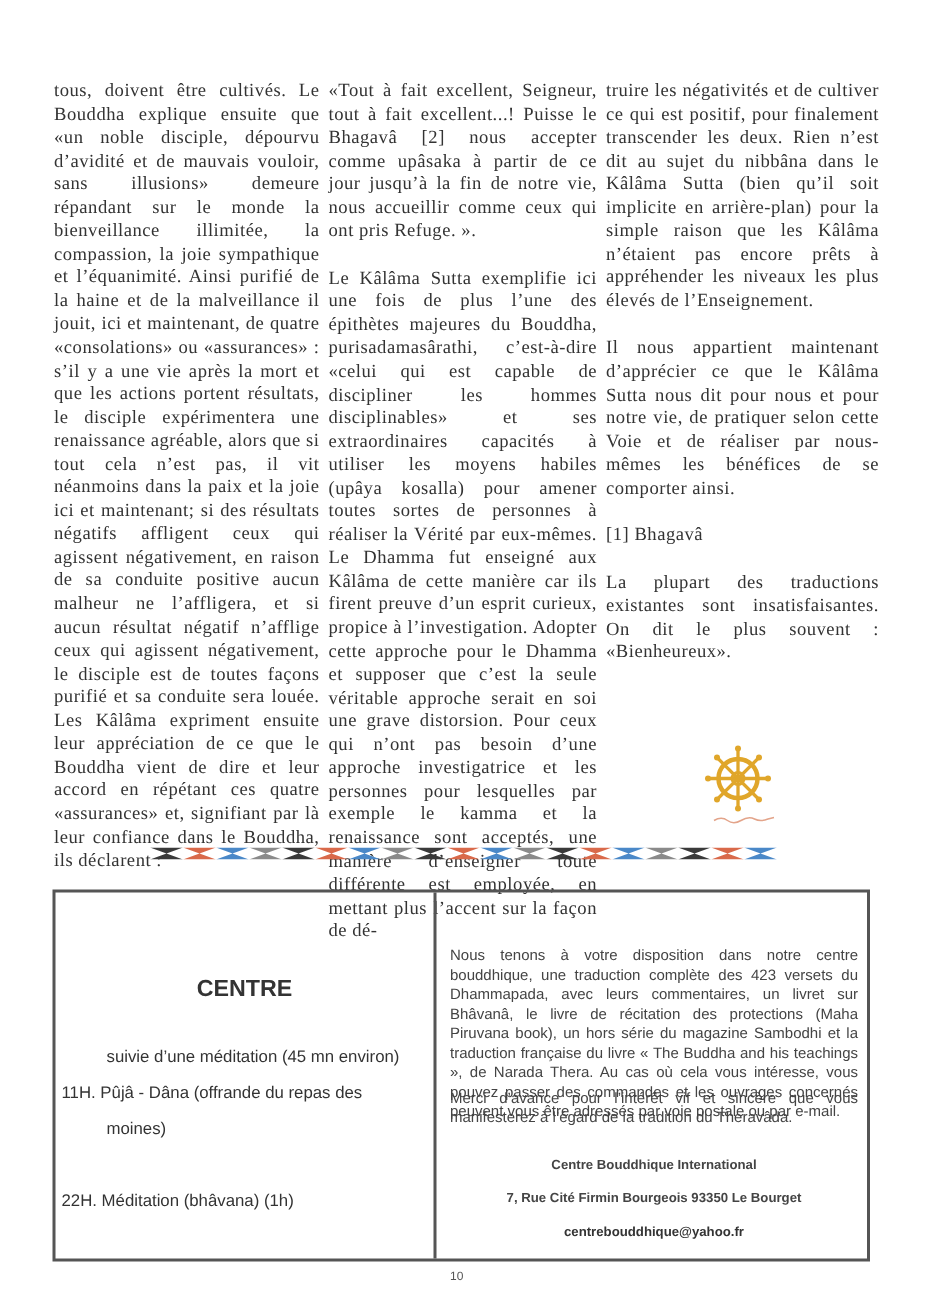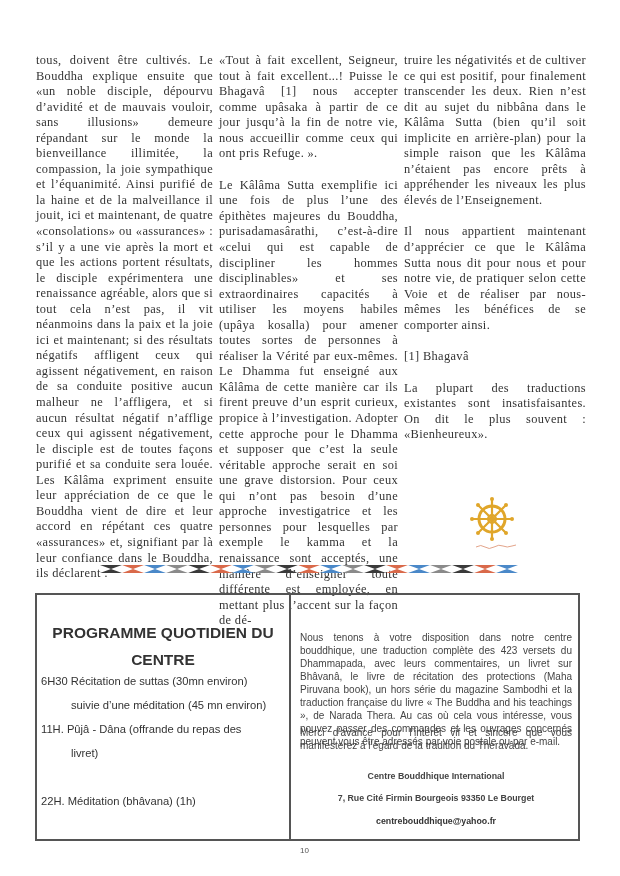--- a/index.html
+++ b/index.html
@@ -42,21 +42,21 @@
   .pagenum { position:absolute; left:300px; top:846px; font-family:"Liberation Sans", sans-serif; font-size:8px; color:#555; }
 </style>
 </head>
 <body>
 
 <div class="col col1">
   <p>tous, doivent être cultivés. Le Bouddha explique ensuite que «un noble disciple, dépourvu d’avidité et de mauvais vouloir, sans illusions» demeure répandant sur le monde la bienveillance illimitée, la compassion, la joie sympathique et l’équanimité. Ainsi purifié de la haine et de la malveillance il jouit, ici et maintenant, de quatre «consolations» ou «assurances» : s’il y a une vie après la mort et que les actions portent résultats, le disciple expérimentera une renaissance agréable, alors que si tout cela n’est pas, il vit néanmoins dans la paix et la joie ici et maintenant; si des résultats négatifs affligent ceux qui agissent négativement, en raison de sa conduite positive aucun malheur ne l’affligera, et si aucun résultat négatif n’afflige ceux qui agissent négativement, le disciple est de toutes façons purifié et sa conduite sera louée. Les Kâlâma expriment ensuite leur appréciation de ce que le Bouddha vient de dire et leur accord en répétant ces quatre «assurances» et, signifiant par là leur confiance dans le Bouddha, ils déclarent :</p>
 </div>
 
 <div class="col col2">
-  <p>«Tout à fait excellent, Seigneur, tout à fait excellent...! Puisse le Bhagavâ [1] nous accepter comme upâsaka à partir de ce jour jusqu’à la fin de notre vie, nous accueillir comme ceux qui ont pris Refuge. ».</p>
+  <p>«Tout à fait excellent, Seigneur, tout à fait excellent...! Puisse le Bhagavâ [2] nous accepter comme upâsaka à partir de ce jour jusqu’à la fin de notre vie, nous accueillir comme ceux qui ont pris Refuge. ».</p>
   <p>Le Kâlâma Sutta exemplifie ici une fois de plus l’une des épithètes majeures du Bouddha, purisadamasârathi, c’est-à-dire «celui qui est capable de discipliner les hommes disciplinables» et ses extraordinaires capacités à utiliser les moyens habiles (upâya kosalla) pour amener toutes sortes de personnes à réaliser la Vérité par eux-mêmes. Le Dhamma fut enseigné aux Kâlâma de cette manière car ils firent preuve d’un esprit curieux, propice à l’investigation. Adopter cette approche pour le Dhamma et supposer que c’est la seule véritable approche serait en soi une grave distorsion. Pour ceux qui n’ont pas besoin d’une approche investigatrice et les personnes pour lesquelles par exemple le kamma et la renaissance sont acceptés, une manière d’enseigner toute différente est employée, en mettant plus l’accent sur la façon de dé-</p>
 </div>
 
 <div class="col col3">
   <p>truire les négativités et de cultiver ce qui est positif, pour finalement transcender les deux. Rien n’est dit au sujet du nibbâna dans le Kâlâma Sutta (bien qu’il soit implicite en arrière-plan) pour la simple raison que les Kâlâma n’étaient pas encore prêts à appréhender les niveaux les plus élevés de l’Enseignement.</p>
   <p>Il nous appartient maintenant d’apprécier ce que le Kâlâma Sutta nous dit pour nous et pour notre vie, de pratiquer selon cette Voie et de réaliser par nous-mêmes les bénéfices de se comporter ainsi.</p>
   <p>[1] Bhagavâ</p>
   <p>La plupart des traductions existantes sont insatisfaisantes. On dit le plus souvent : «Bienheureux».</p>
 </div>
 
@@ -106,27 +106,26 @@
     <path d="M330 0 L352 0 L341 4 Z M330 8 L352 8 L341 4 Z" fill="#8a8a8a"></path>
     <path d="M352 0 L374 0 L363 4 Z M352 8 L374 8 L363 4 Z" fill="#3a3a3a"></path>
     <path d="M374 0 L396 0 L385 4 Z M374 8 L396 8 L385 4 Z" fill="#d9694a"></path>
     <path d="M396 0 L418 0 L407 4 Z M396 8 L418 8 L407 4 Z" fill="#4a88c8"></path>
   </g>
 </svg>
 
 <div class="box">
   <div class="prog">
     <h2>
-      <span>PROGRAMME QUOTIDIEN DU</span><br>
+      <br>
       <span>CENTRE</span>
     </h2>
-    <div class="line" style="left:4px; top:80px;">6H30 Récitation de suttas (30mn environ)</div>
     <div class="line" style="left:34px; top:104px;">suivie d’une méditation (45 mn environ)</div>
     <div class="line" style="left:4px; top:128px;">11H. Pûjâ - Dâna (offrande du repas des</div>
-    <div class="line" style="left:34px; top:152px;">livret)</div>
+    <div class="line" style="left:34px; top:152px;">moines)</div>
     <div class="line" style="left:4px; top:200px;">22H. Méditation (bhâvana) (1h)</div>
   </div>
   <div class="vdiv"></div>
   <div class="works">
     <div class="para" style="top:36px;">Nous tenons à votre disposition dans notre centre bouddhique, une traduction complète des 423 versets du Dhammapada, avec leurs commentaires, un livret sur Bhâvanâ, le livre de récitation des protections (Maha Piruvana book), un hors série du magazine Sambodhi et la traduction française du livre « The Buddha and his teachings », de Narada Thera. Au cas où cela vous intéresse, vous pouvez passer des commandes et les ouvrages concernés peuvent vous être adressés par voie postale ou par e-mail.</div>
     <div class="para" style="top:131px;">Merci d’avance pour l’intérêt vif et sincère que vous manifesterez à l’égard de la tradition du Theravâda.</div>
     <div class="center" style="top:176px;">Centre Bouddhique International</div>
     <div class="center" style="top:198px;">7, Rue Cité Firmin Bourgeois 93350 Le Bourget</div>
     <div class="center email" style="top:221px;">centrebouddhique@yahoo.fr</div>
   </div>

